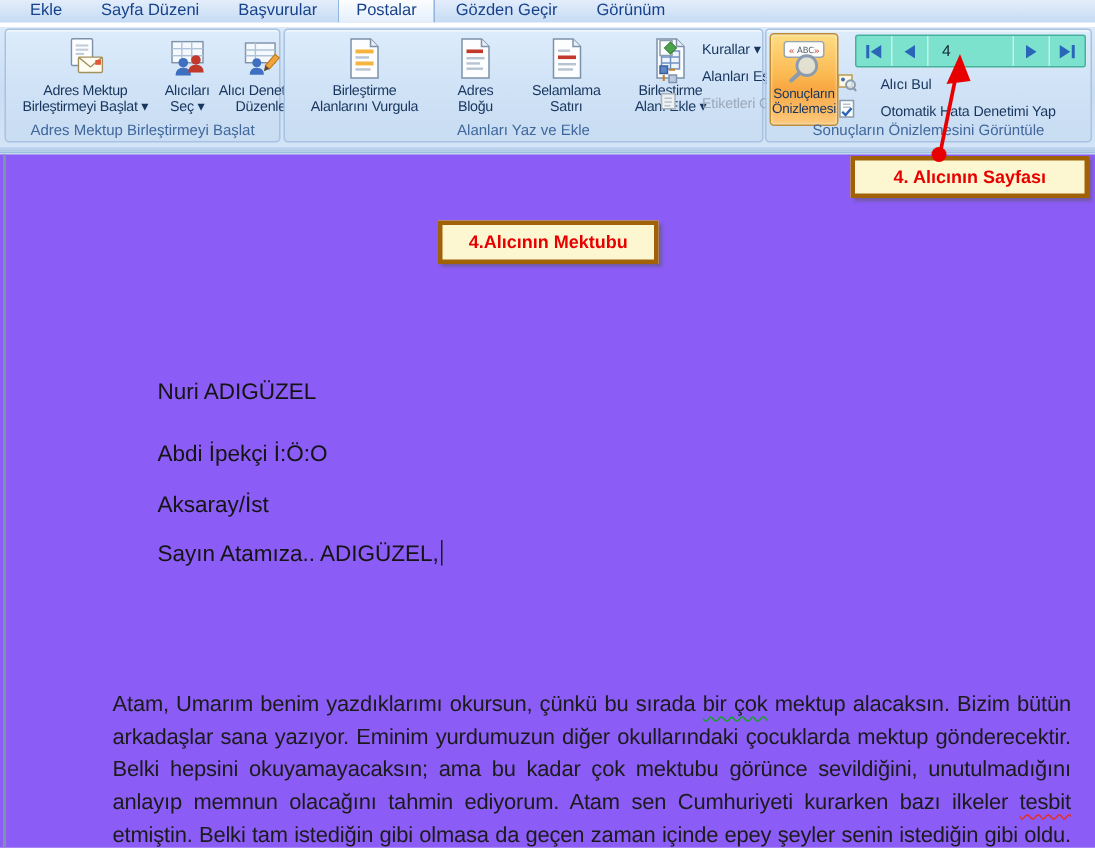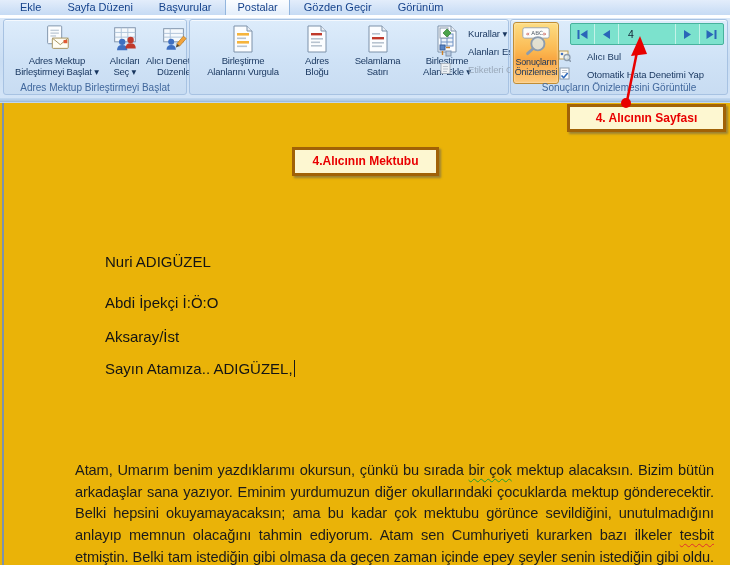--- a/index.html
+++ b/index.html
@@ -81,21 +81,21 @@
     display:flex;align-items:center;justify-content:center;
     border-right:1px solid rgba(255,255,255,.55);cursor:default;
   }
   .navcell.btn{width:23px;}
   .navcell.fld{flex:1;justify-content:flex-start;padding-left:9px;
     font-size:10.5px;color:#123;border-right:1px solid rgba(255,255,255,.55);}
   .navcell:last-child{border-right:none;}
   
   .docarea{
     position:absolute;left:0;top:102px;width:730px;height:463px;
-    background:#eab308;border-top:1px solid #c3d7ee;
+    background:#8b5cf6;border-top:1px solid #c3d7ee;
   }
   .pageedge{
     position:absolute;left:2px;top:103px;width:2px;height:462px;
     background:#7e92aa;
   }
   .docline{position:absolute;font-size:15px;color:#141414;white-space:nowrap;}
   .caret{
     display:inline-block;width:1px;height:17px;background:#1a1a1a;
     vertical-align:-3px;margin-left:1px;
   }
@@ -272,20 +272,21 @@
           <svg width="13" height="13" viewBox="0 0 13 13">
             <rect x="2" y="1.5" width="9" height="10" fill="#eef1f4" stroke="#a8b2bd"></rect>
             <line x1="4" y1="4.5" x2="9" y2="4.5" stroke="#b9c2cc"></line>
             <line x1="4" y1="7" x2="9" y2="7" stroke="#b9c2cc"></line>
             <line x1="4" y1="9.5" x2="8" y2="9.5" stroke="#b9c2cc"></line>
           </svg>
         </span>
         <span>Etiketleri Güncelleştir</span>
       </div>
     </div>
+    <div class="caption">Alanları Yaz ve Ekle</div>
   </div>
 
   <div class="group g3">
     <div class="toggleOn">
       <span class="icn" style="height:34px;display:flex;align-items:center;">
         <svg width="32" height="32" viewBox="0 0 34 34">
           <rect x="3" y="4" width="28" height="11" rx="2" fill="#fdfdfb" stroke="#97a4b2"></rect>
           <text x="6" y="12.5" font-size="7" fill="#c0392b" font-family="DejaVu Sans">«</text>
           <text x="12" y="12" font-size="6" fill="#55606c" font-family="DejaVu Sans">ABC</text>
           <text x="24" y="12.5" font-size="7" fill="#c0392b" font-family="DejaVu Sans">»</text>

